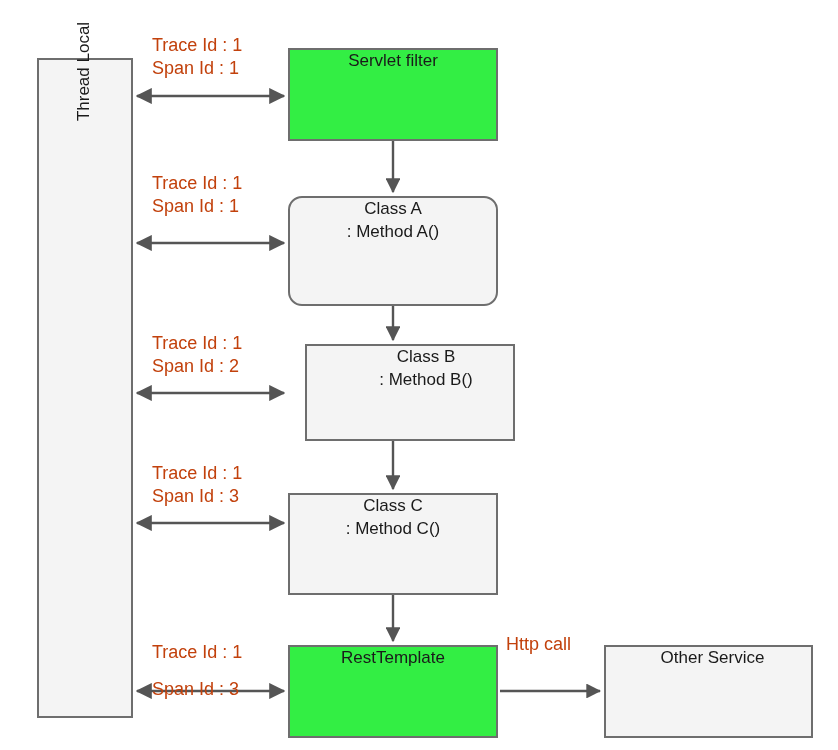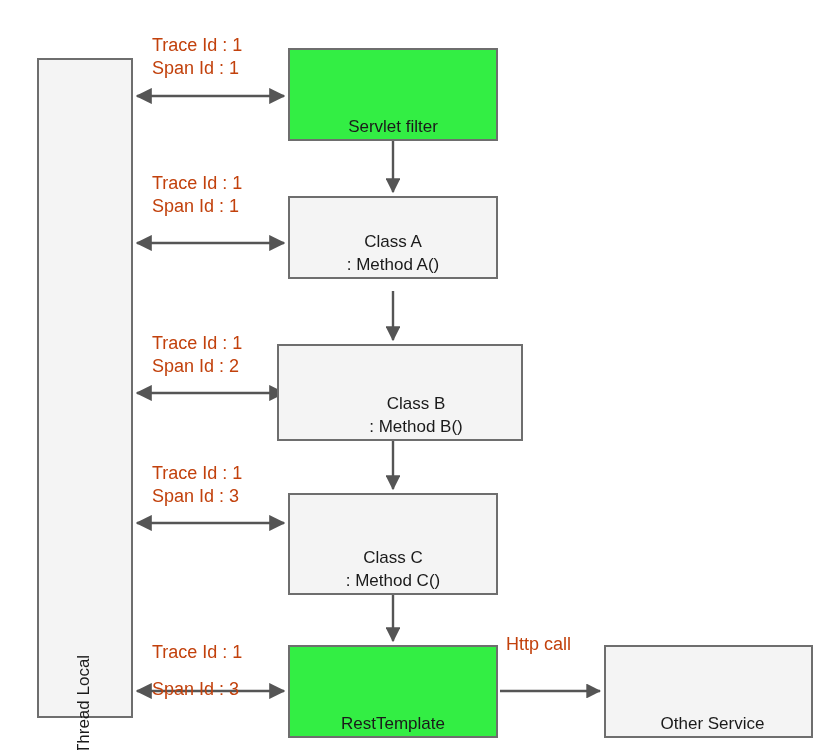--- a/index.html
+++ b/index.html
@@ -15,21 +15,21 @@
     width: 838px;
     height: 750px;
     background: #ffffff;
     overflow: hidden;
   }
   .node {
     position: absolute;
     box-sizing: border-box;
     border: 2px solid #6E6E6E;
     display: flex;
-    align-items: flex-end;
+    align-items: flex-start;
     justify-content: center;
     text-align: center;
     font-size: 17px;
     line-height: 1.35;
     color: #1A1A1A;
     font-family: "Liberation Sans", sans-serif;
   }
   .node.grey { background: #F4F4F4; }
   .node.green { background: #33EE44; }
 
@@ -40,22 +40,22 @@
     top: 58px;
     width: 96px;
     height: 660px;
   }
   #thread-local .node-label {
     transform: rotate(-90deg);
     white-space: nowrap;
   }
 
   #servlet-filter { left: 288px; top: 48px;  width: 210px; height: 93px; }
-  #class-a        { left: 288px; top: 196px; width: 210px; height: 83px; }
-  #class-b        { left: 277px; top: 344px; width: 246px; height: 97px; padding-left: 32px; }
+  #class-a        { left: 288px; top: 196px; width: 210px; height: 110px; border-radius: 14px; }
+  #class-b        { left: 305px; top: 344px; width: 210px; height: 97px; padding-left: 32px; }
   #class-c        { left: 288px; top: 493px; width: 210px; height: 102px; }
   #rest-template  { left: 288px; top: 645px; width: 210px; height: 93px; }
   #other-service  { left: 604px; top: 645px; width: 209px; height: 93px; padding-left: 8px; }
 
   .edge-label {
     position: absolute;
     font-size: 18px;
     color: #c2410c;
     line-height: 1.30;
     white-space: pre-line;

